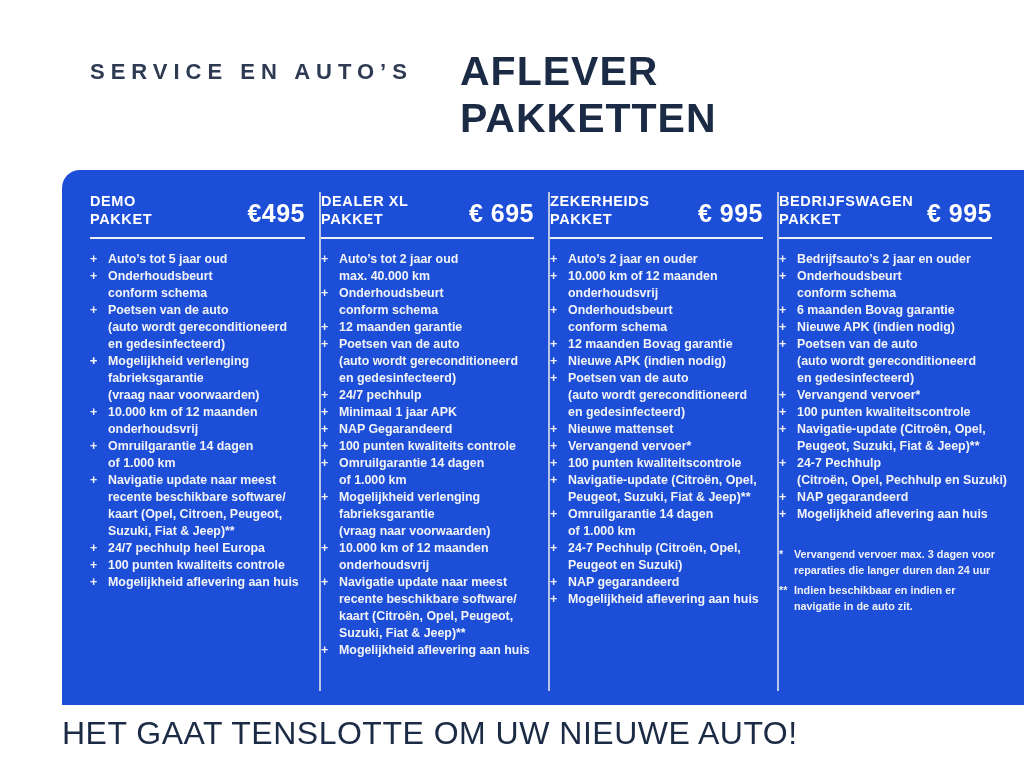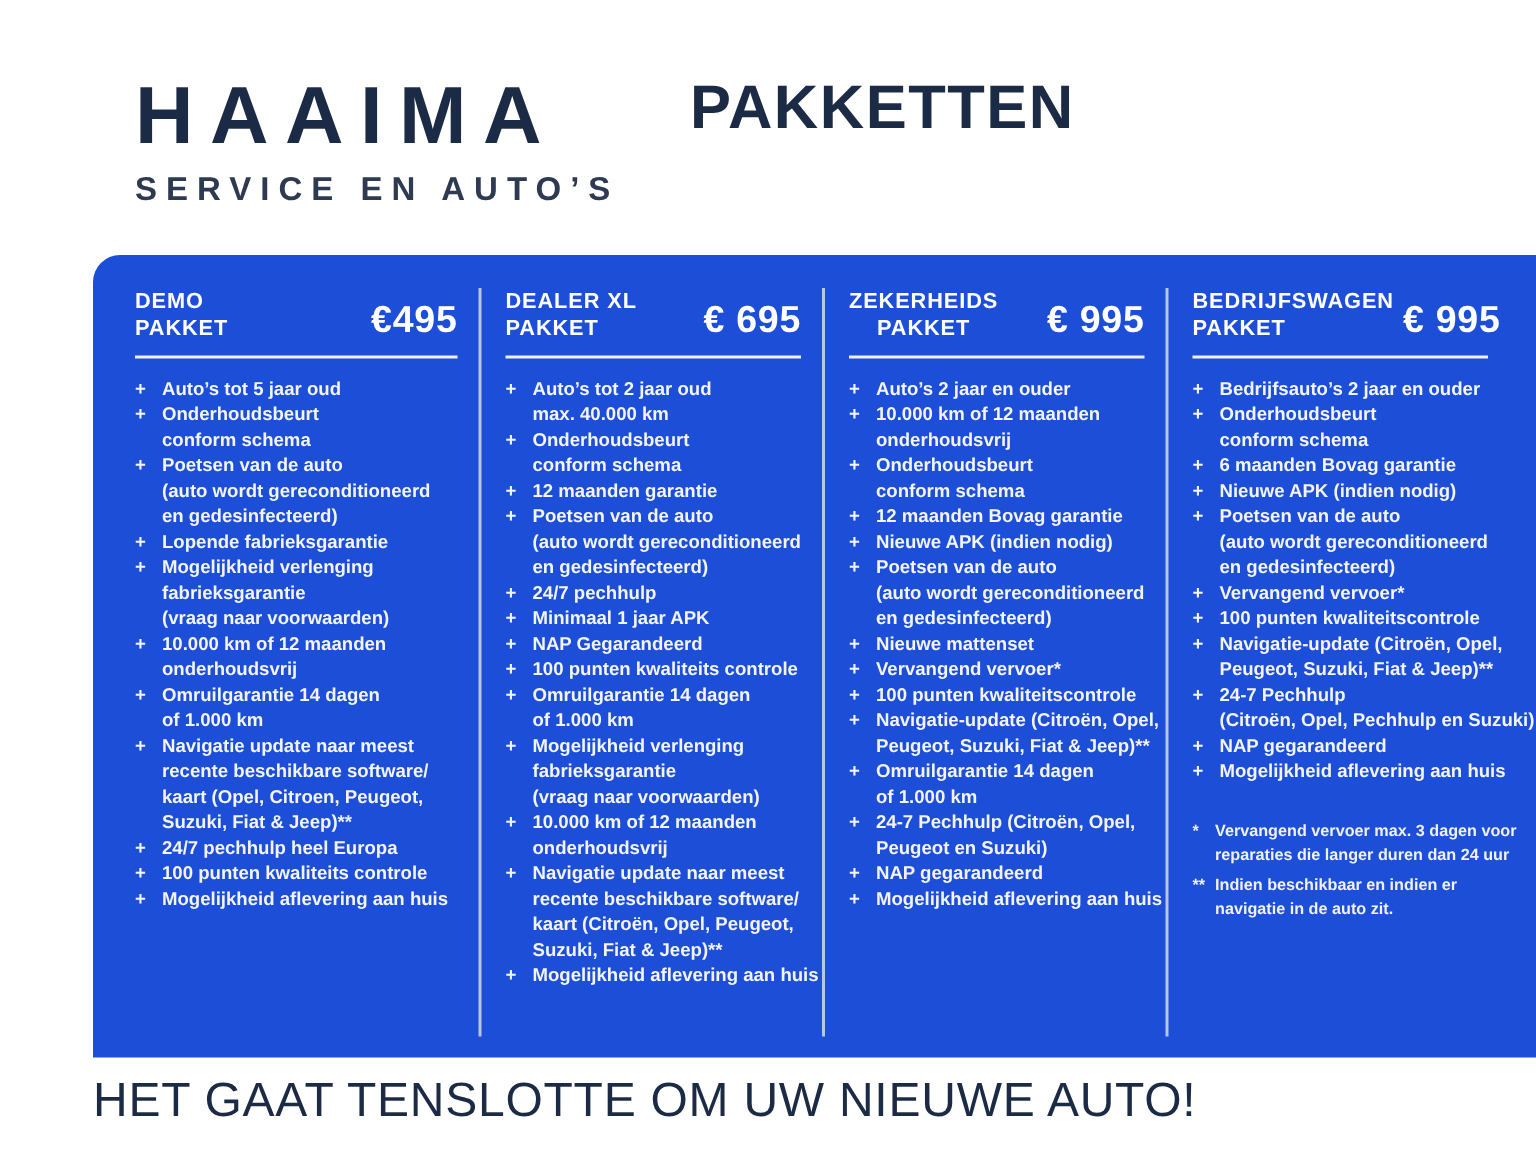--- a/index.html
+++ b/index.html
@@ -26,21 +26,21 @@
   .panel {
     position:absolute; left:62px; top:170px;
     width:962px; height:535px;
     background:#1d4ed8;
     border-radius:18px 0 0 0;
     box-sizing:border-box;
     padding:22px 18px 14px 28px;
   }
   .grid { display:grid; grid-template-columns:1fr 1fr 1fr 1fr; height:100%; }
   .col { box-sizing:border-box; padding-right:14px; min-width:0; }
-  .col + .col { border-left:2px solid rgba(212,219,230,0.85); padding-left:16px; }
+  .col + .col { border-left:2px solid rgba(212,219,230,0.85); }
 
   .col-head { display:flex; justify-content:space-between; align-items:flex-end; color:#ffffff; }
   .col-title { font-size:14.5px; font-weight:700; letter-spacing:0.6px; line-height:18px; }
   .col-price { font-size:25px; font-weight:700; letter-spacing:0.5px; white-space:nowrap; margin-left:6px; }
 
   .rule { height:2px; background:#edf0f5; margin:9px 0 12px 0; }
 
   .items { list-style:none; margin:0; padding:0; color:#f2f4f8; font-size:12.4px; font-weight:700; }
   .item { position:relative; padding-left:18px; }
   .item .plus { position:absolute; left:0; top:0; line-height:17px; }
@@ -55,25 +55,25 @@
   .tagline {
     position:absolute; left:62px; top:715px;
     font-size:32px; font-weight:400; letter-spacing:0.5px;
     color:#1c2b45; white-space:nowrap;
   }
 </style>
 </head>
 <body>
 
 <div class="brand">
-  <div class="brand-name">HAAIMA</div>
   <div class="brand-sub">SERVICE EN AUTO’S</div>
 </div>
 
 <div class="page-title">
+  <div>AFLEVER</div>
   <div>PAKKETTEN</div>
 </div>
 
 <div class="panel">
   <div class="grid">
       <section class="col">
         <header class="col-head">
           <h2 class="col-title" style="margin: 0px;">
             <div class="title-line">DEMO</div>
             <div class="title-line">PAKKET</div>
@@ -92,21 +92,20 @@
             <div class="line">conform schema</div>
           </li>
           <li class="item">
             <span class="plus">+</span>
             <div class="line">Poetsen van de auto</div>
             <div class="line">(auto wordt gereconditioneerd</div>
             <div class="line">en gedesinfecteerd)</div>
           </li>
           <li class="item">
             <span class="plus">+</span>
-            <div class="line">Lopende fabrieksgarantie</div>
           </li>
           <li class="item">
             <span class="plus">+</span>
             <div class="line">Mogelijkheid verlenging</div>
             <div class="line">fabrieksgarantie</div>
             <div class="line">(vraag naar voorwaarden)</div>
           </li>
           <li class="item">
             <span class="plus">+</span>
             <div class="line">10.000 km of 12 maanden</div>
@@ -208,21 +207,21 @@
             <div class="line">Suzuki, Fiat &amp; Jeep)**</div>
           </li>
           <li class="item">
             <span class="plus">+</span>
             <div class="line">Mogelijkheid aflevering aan huis</div>
           </li>
         </ul>
       </section>
       <section class="col">
         <header class="col-head">
-          <h2 class="col-title" style="margin: 0px; text-align: center;">
+          <h2 class="col-title" style="margin: 0px;">
             <div class="title-line">ZEKERHEIDS</div>
             <div class="title-line">PAKKET</div>
           </h2>
           <div class="col-price">€ 995</div>
         </header>
         <div class="rule"></div>
         <ul class="items">
           <li class="item">
             <span class="plus">+</span>
             <div class="line">Auto’s 2 jaar en ouder</div>

